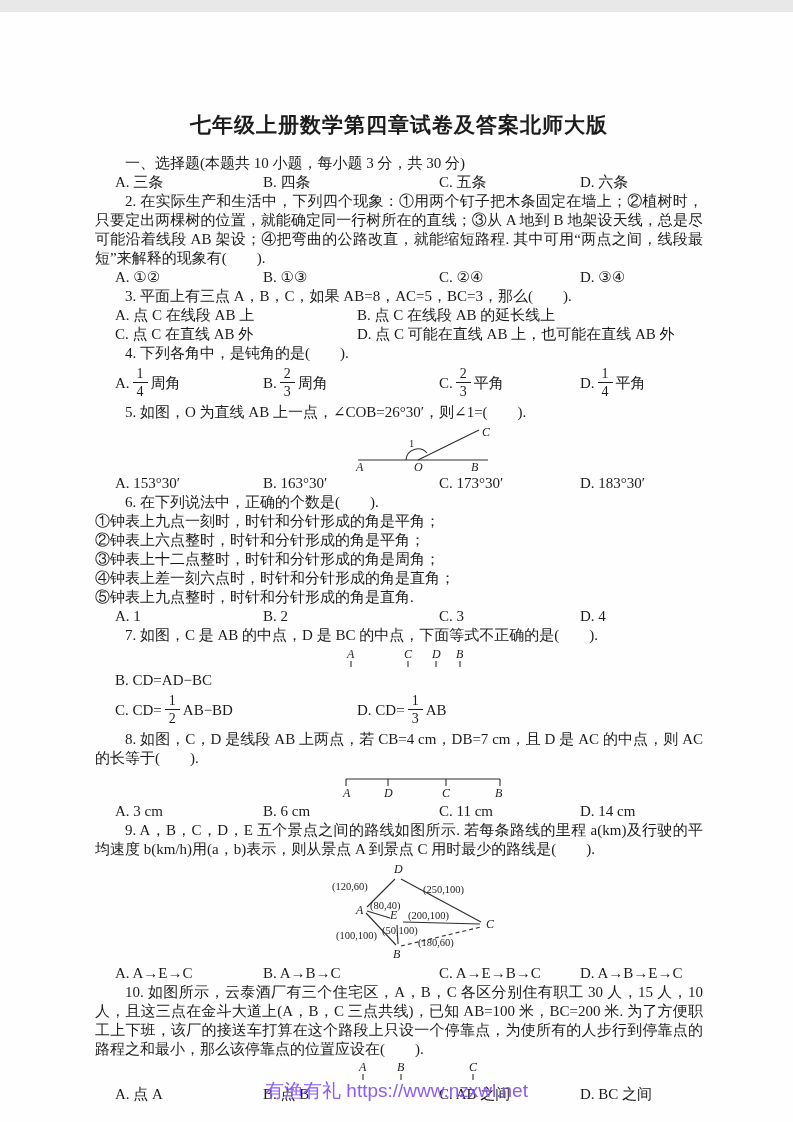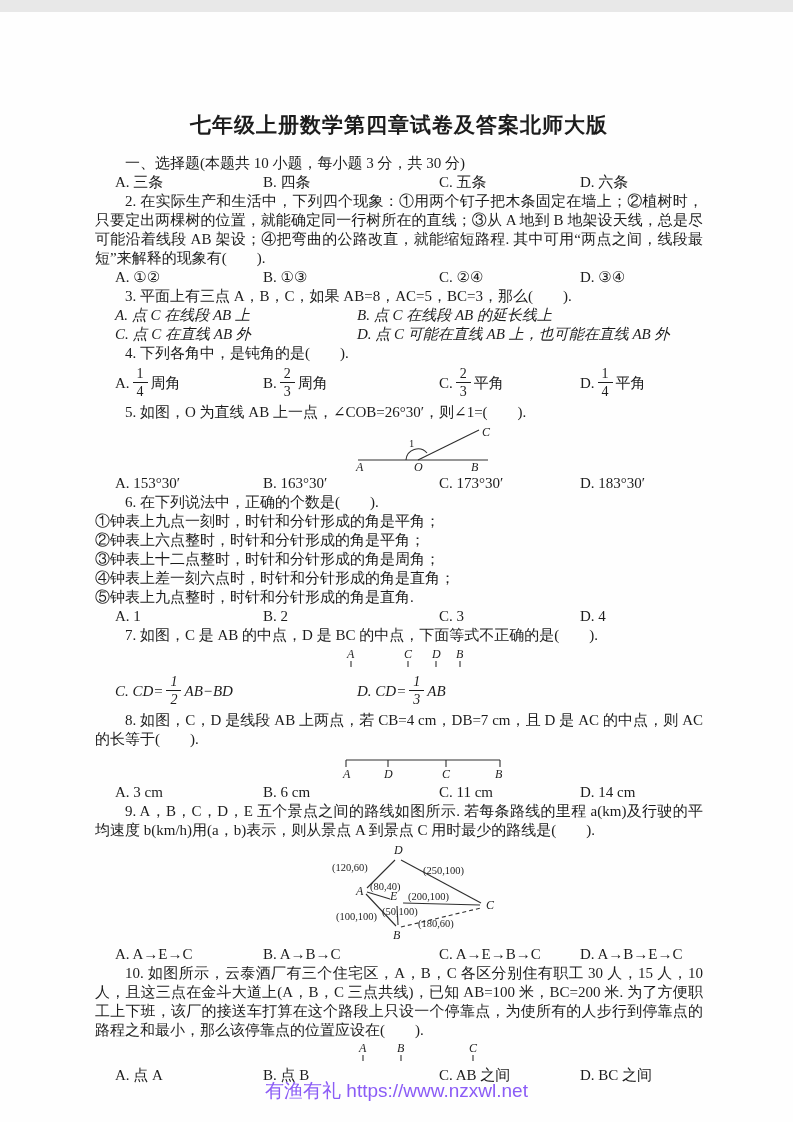--- a/index.html
+++ b/index.html
@@ -11,21 +11,21 @@
   }
   .content{padding:100px 90px 0 95px;font-size:15px;line-height:19px;}
   .title{
     text-align:center;font-size:21px;font-weight:700;margin:0 0 16px 0;
     letter-spacing:1px;line-height:26px;
   }
   p.line,p.stem{margin:0;padding:0;text-align:justify;}
   p.stem{text-indent:2em;}
   p.sec{text-indent:2em;}
   .opts4{display:grid;grid-template-columns:148px 176px 141px 1fr;padding-left:20px;}
-  .opts2{display:grid;grid-template-columns:242px 1fr;padding-left:20px;font-style:italic;}
+  .opts2{display:grid;grid-template-columns:242px 1fr;padding-left:20px;}
   .opts4 span,.opts2 > span{white-space:nowrap;}
   .fr-row{align-items:center;min-height:40px;}
   .opt-fr{display:flex;align-items:center;white-space:nowrap;}
   .frac{display:inline-block;text-align:center;vertical-align:middle;line-height:1;margin:0 3px;font-size:14px;}
   .frac .num{display:block;padding:0 4px 1px;border-bottom:1px solid #1c1c1c;}
   .frac .den{display:block;padding:2px 4px 0;}
   .fig{line-height:0;}
   .fig svg text{font-family:"Liberation Serif","DejaVu Serif",serif;}
   .fig svg .pt{font-style:italic;font-size:12px;fill:#222;}
   .fig svg .lbl{font-size:10.5px;fill:#222;}
@@ -152,20 +152,21 @@
         <text class="pt" x="59" y="11">C</text>
         <text class="pt" x="87" y="11">D</text>
         <text class="pt" x="111" y="11">B</text>
         <line x1="6" y1="14" x2="6" y2="20"></line>
         <line x1="63" y1="14" x2="63" y2="20"></line>
         <line x1="91" y1="14" x2="91" y2="20"></line>
         <line x1="115" y1="14" x2="115" y2="20"></line>
       </svg>
     </div>
     <div class="opts2">
+      <span>B. CD=AD−BC</span>
     </div>
     <div class="opts2 fr-row">
       <span class="opt-fr">
         <span>C. CD=</span>
         <span class="frac">
             <span class="num">1</span>
             <span class="den">2</span>
           </span>
         <span>AB−BD</span>
       </span>

